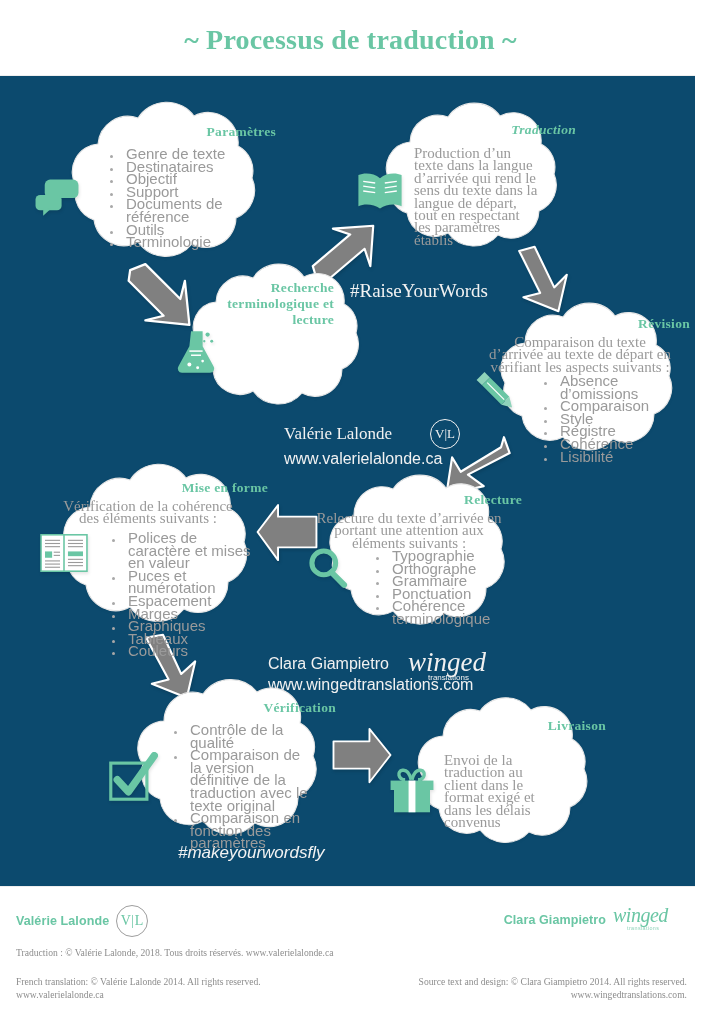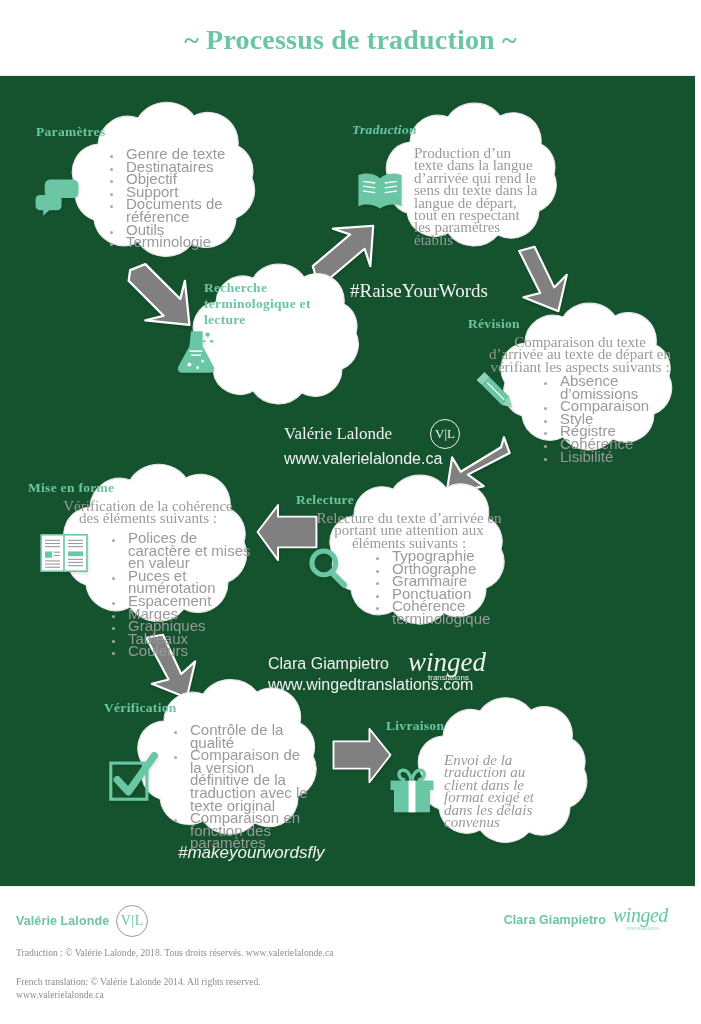--- a/index.html
+++ b/index.html
@@ -5,21 +5,21 @@
   * { box-sizing: border-box; margin: 0; padding: 0; }
   html, body {
     width: 701px; height: 1024px;
     background: #ffffff;
     font-family: "Liberation Serif", serif;
     overflow: hidden;
   }
   #page {
     position: relative;
     width: 695px; height: 1024px;
-    background: #14532d;
+    background: #0c4a6e;
     overflow: hidden;
   }
 
   
   #header {
     position: absolute; top: 0; left: 0;
     width: 701px; height: 76px;
     border-bottom: 1px solid #eeeeee;
     background: #ffffff;
   }
@@ -80,21 +80,21 @@
   .cloud { position: absolute; }
   .cloud-shape {
     position: absolute; inset: 0;
     filter: drop-shadow(0 1px 1.5px rgba(0,0,0,0.06));
   }
   .cloud-shape svg { width: 100%; height: 100%; display: block; }
   .cloud-body { position: absolute; inset: 0; }
 
   .c-title {
     position: absolute; left: 0; width: 100%;
-    text-align: left;
+    text-align: right;
     font-family: "Liberation Serif", serif;
     font-weight: bold;
     color: #6ac6a4;
     font-size: 13.5px;
     line-height: 16px;
     letter-spacing: .3px;
   }
   .c-para {
     position: absolute;
     font-family: "Liberation Serif", serif;
@@ -452,21 +452,21 @@
     <div class="cloud-shape">
       <svg viewBox="0 0 220 156" preserveAspectRatio="none">
         <path d="M57 42 a28 28 0 0 1 37 -25 a32 32 0 0 1 51 -1 a28 28 0 0 1 41 29
                  a26 26 0 0 1 12 30 a28 28 0 0 1 -14 38 a28 28 0 0 1 -41 25
                  a32 32 0 0 1 -49 -2 a28 28 0 0 1 -41 -21 a26 26 0 0 1 -16 -32
                  a26 26 0 0 1 20 -41 Z" fill="#ffffff" stroke="#e6e6e6" stroke-width="1.1"></path>
       </svg>
     </div>
     <div class="cloud-body">
       <div class="c-title" style="top:24px;">Livraison</div>
-      <div class="c-para" style="left:58px; top:60px; width:112px;font-style:italic;">Envoi de la traduction au client dans le format exigé et dans les délais convenus</div>
+      <div class="c-para" style="left:58px; top:60px; width:112px;">Envoi de la traduction au client dans le format exigé et dans les délais convenus</div>
       <div class="c-icon" style="left:2px; top:72px; width:48px; height:48px;">
         <svg viewBox="0 0 56 56">
           <path d="M20 16 C12 16 10 6 17 5 C24 4 26 12 27 16" fill="none" stroke="#6ac6a4" stroke-width="4"></path>
           <path d="M35 16 C43 16 45 6 38 5 C31 4 29 12 28 16" fill="none" stroke="#6ac6a4" stroke-width="4"></path>
           <rect x="3" y="17" width="50" height="11" fill="#6ac6a4"></rect>
           <rect x="7" y="28" width="42" height="26" fill="#6ac6a4"></rect>
           <rect x="24" y="17" width="8" height="37" fill="#ffffff"></rect>
         </svg>
       </div>
     </div>
@@ -481,15 +481,16 @@
       <div class="brand-right">
         <span class="brand-name">Clara Giampietro</span>
         <span class="winged-logo">
           <span class="winged-word">winged</span>
           <span class="winged-sub">translations</span>
         </span>
       </div>
     </div>
     <div class="legal left  l1">Traduction : © Valérie Lalonde, 2018. Tous droits réservés. www.valerielalonde.ca</div>
     <div class="legal left  l2">French translation: © Valérie Lalonde 2014. All rights reserved. www.valerielalonde.ca</div>
+    <div class="legal right l2">Source text and design: © Clara Giampietro 2014. All rights reserved. www.wingedtranslations.com.</div>
   </div>
 
 </div>
 
 </body></html>

